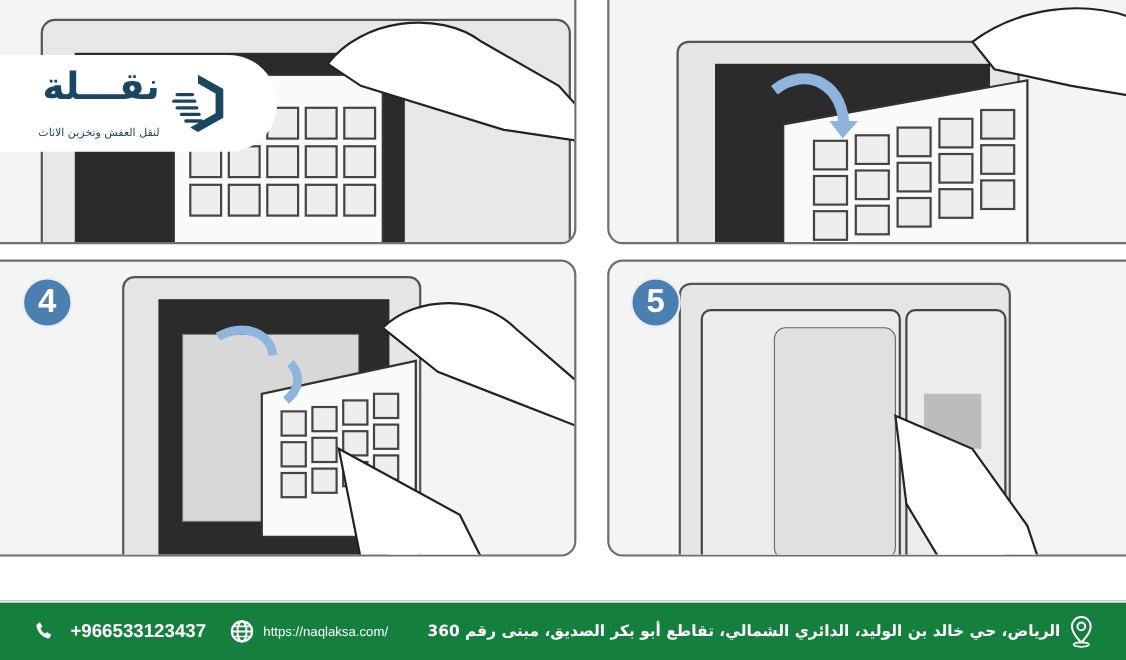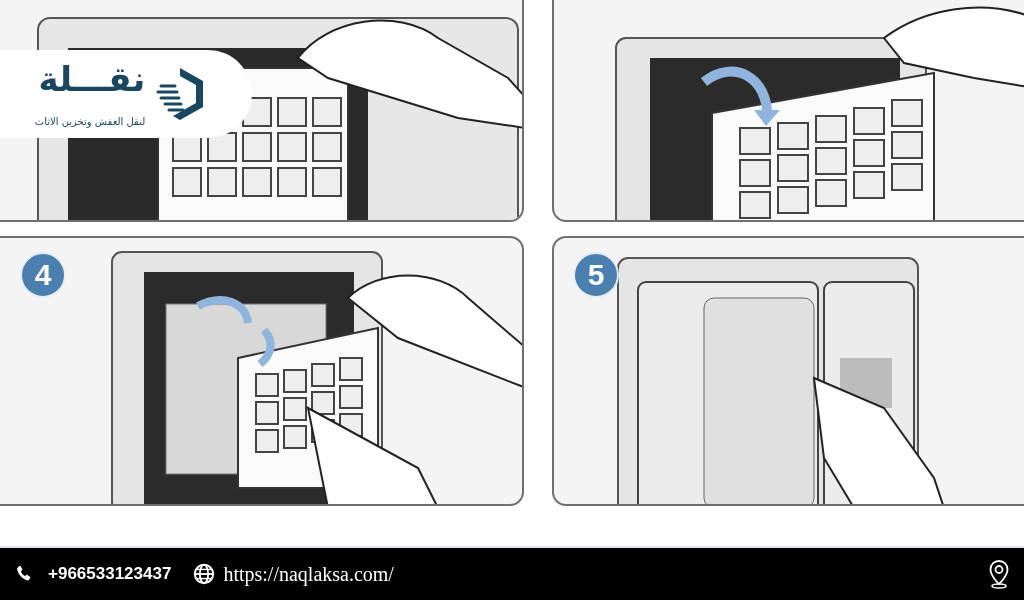--- a/index.html
+++ b/index.html
@@ -10,24 +10,24 @@
   .p2{left:552px;top:-4px;width:480px;height:226px;border-radius:0 0 0 14px}
   .p3{left:-4px;top:236px;width:528px;height:270px;border-radius:0 14px 14px 0}
   .p4{left:552px;top:236px;width:480px;height:270px;border-radius:14px 0 0 14px}
   .step-badge{position:absolute;width:46px;height:46px;border-radius:50%;background:#4a7fb0;color:#fff;font-weight:bold;font-size:30px;display:flex;align-items:center;justify-content:center;font-family:"Liberation Sans",sans-serif;border:2px solid #e9eef4}
   .b4{left:20px;top:252px}
   .b5{left:573px;top:252px}
   .logo{position:absolute;left:0;top:50px;width:252px;height:88px;background:#fff;border-radius:0 60px 60px 0;display:flex;align-items:center;justify-content:center;gap:8px;padding-right:10px}
   .logo-text{display:flex;flex-direction:column;align-items:flex-end}
   .logo-name{font-family:"DejaVu Sans",sans-serif;font-weight:bold;font-size:34px;color:#1a4660;line-height:1}
   .logo-tag{font-size:10px;color:#1a4660;margin-top:20px}
-  .footer{position:absolute;left:0;top:546px;width:1024px;height:54px;background:#000000;border-top:2px solid #dfe5ea;display:flex;align-items:center;padding:0 14px;color:#fff}
+  .footer{position:absolute;left:0;top:546px;width:1024px;height:54px;background:#15803d;border-top:2px solid #dfe5ea;display:flex;align-items:center;padding:0 30px;color:#fff}
   .f-item{display:flex;align-items:center;gap:8px;font-size:16px}
   .phone{font-family:"Liberation Sans",sans-serif;font-weight:bold;font-size:17px;margin-left:6px}
-  .site{font-family:Liberation Serif, serif;font-size:20px;margin-left:22px}
+  .site{font-family:Liberation Sans, sans-serif;font-size:12px;margin-left:22px}
   .addr{font-size:14px;font-weight:bold;margin-left:auto;direction:rtl;display:flex;align-items:center;gap:8px}
   svg{display:block}
 </style>
 </head>
 <body>
 
 <div class="stage">
 
   <div class="panel p1">
     <svg width="528" height="226">
@@ -156,15 +156,16 @@
         <line x1="4" y1="17" x2="20" y2="17" stroke="#fff" stroke-width="1.6"></line>
       </svg>
       <span>https://naqlaksa.com/</span>
     </div>
     <div class="addr">
       <svg width="22" height="30" viewBox="0 0 22 30">
         <path d="M11 2C6 2 2.5 5.8 2.5 10.5 2.5 17 11 25 11 25s8.5-8 8.5-14.5C19.5 5.8 16 2 11 2z" fill="none" stroke="#fff" stroke-width="1.8"></path>
         <circle cx="11" cy="10.5" r="3.5" fill="none" stroke="#fff" stroke-width="1.8"></circle>
         <ellipse cx="11" cy="27" rx="7" ry="2" fill="none" stroke="#fff" stroke-width="1.5"></ellipse>
       </svg>
+      <span>الرياض، حي خالد بن الوليد، الدائري الشمالي، تقاطع أبو بكر الصديق، مبنى رقم 360</span>
     </div>
   </div>
 </div>
 
 </body></html>

